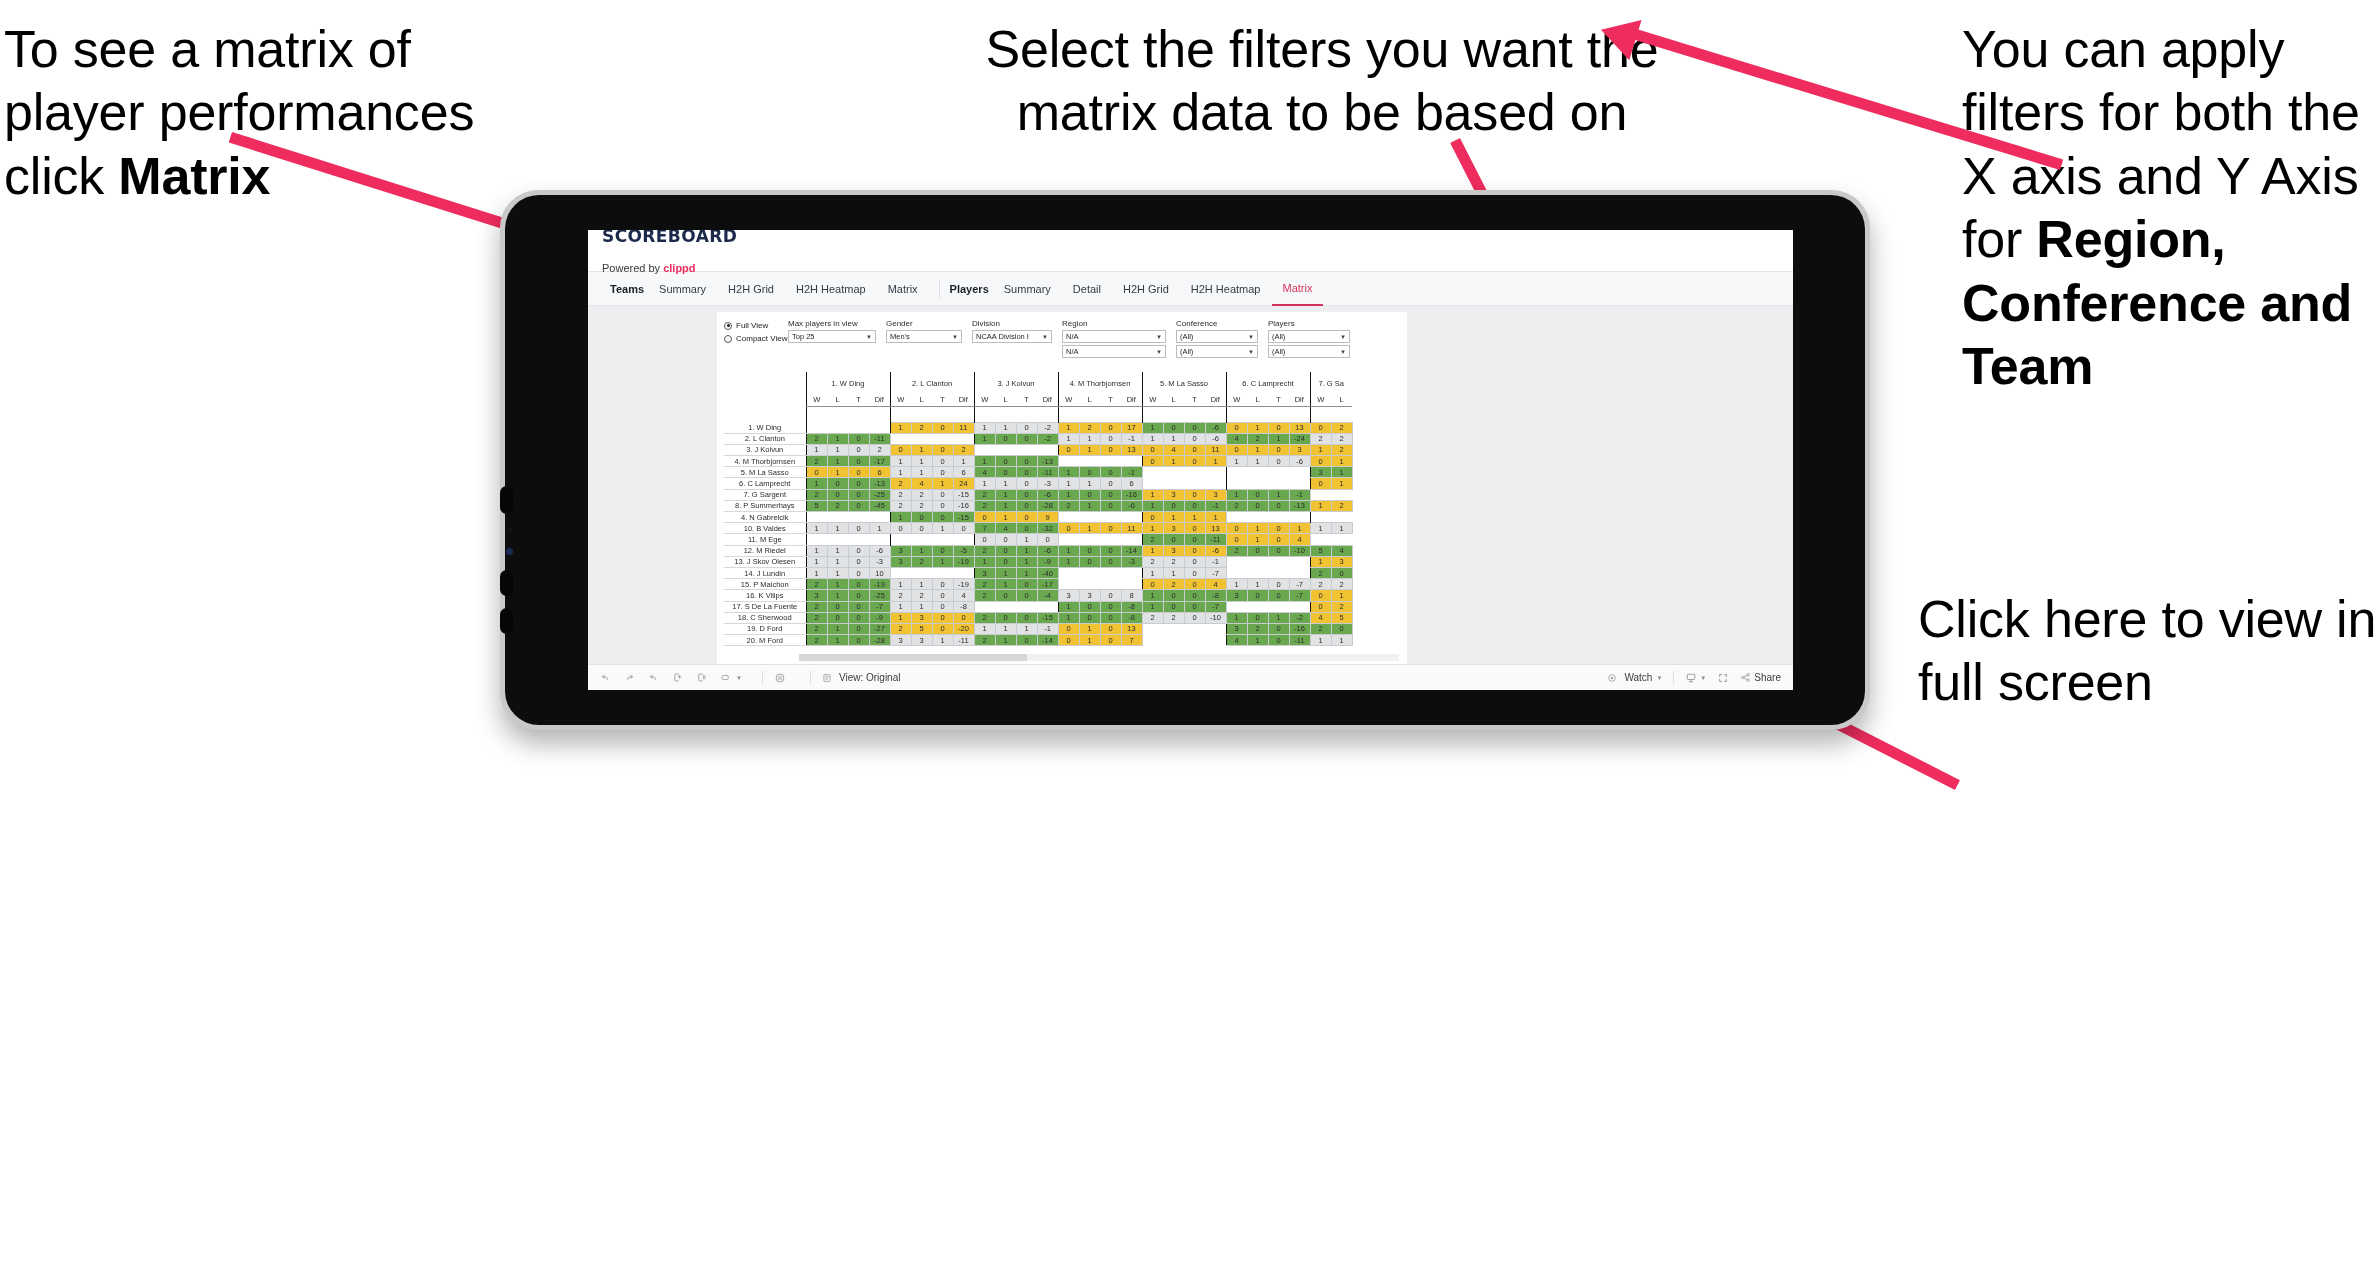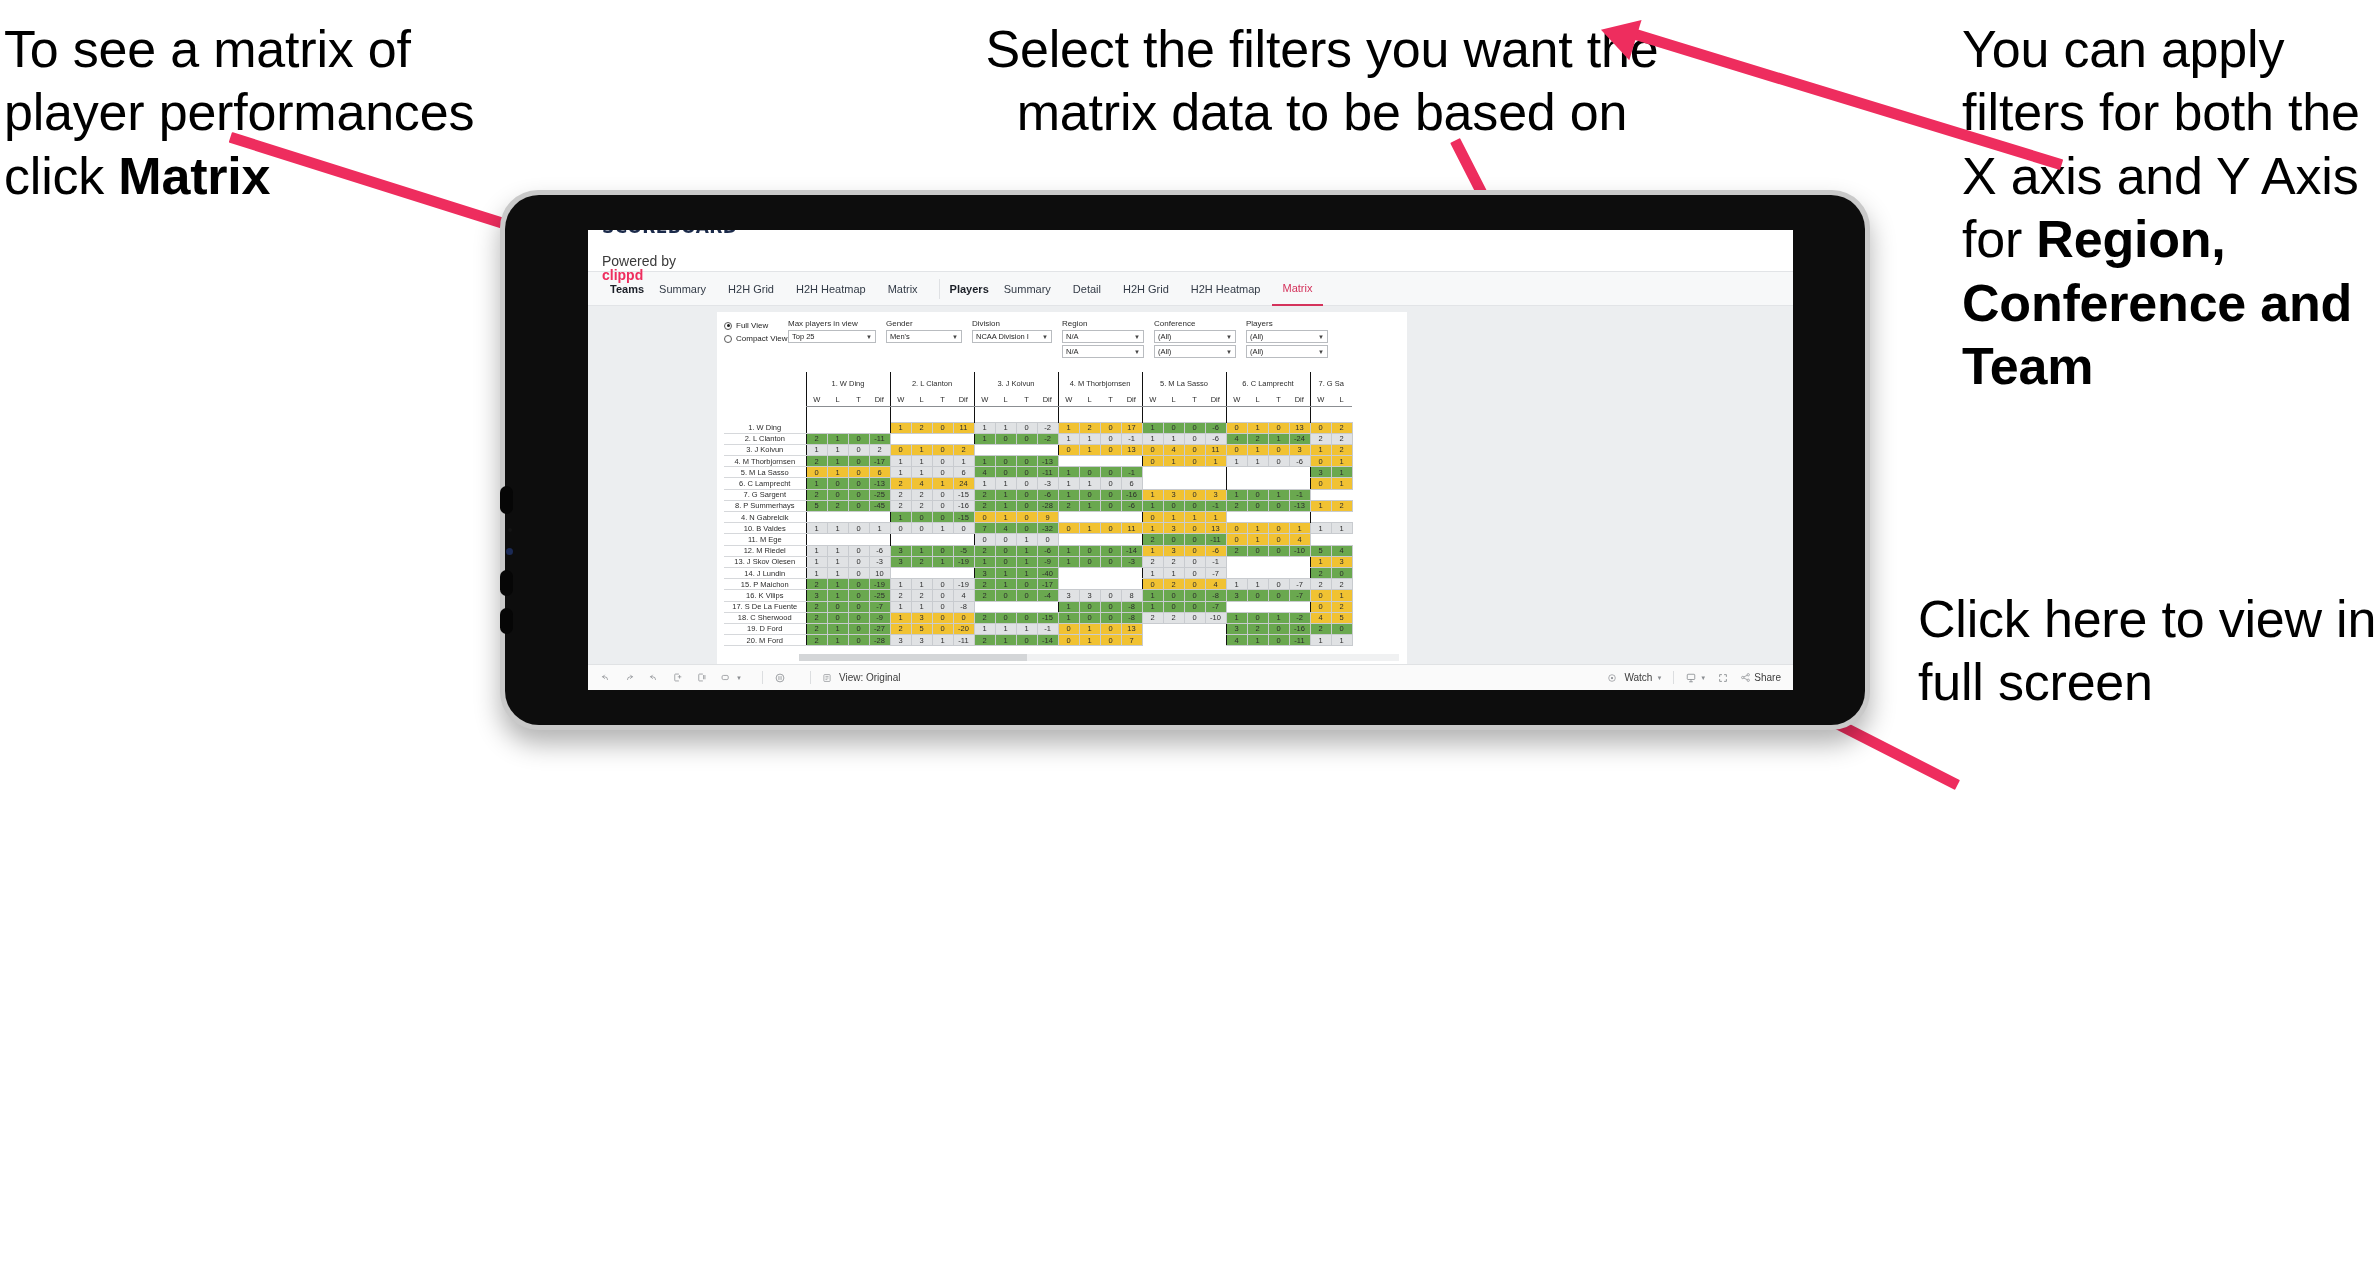--- a/index.html
+++ b/index.html
@@ -31,21 +31,21 @@
   .dot{position:absolute;left:8px;width:4px;height:4px;border-radius:50%;background:#141414;}
 
   #screen{position:absolute;left:88px;top:40px;width:1205px;height:460px;background:#eceef0;overflow:hidden;}
 
   
   .topbar{height:42px;background:#fff;display:flex;align-items:center;
           border-bottom:1px solid #e2e4e7;padding-left:14px;box-sizing:border-box;}
   .logo{display:flex;flex-direction:column;justify-content:center;width:112px;}
   .logo-main{font-family:"DejaVu Sans",sans-serif;font-weight:700;font-size:17px;color:#1b2a4a;
              letter-spacing:0.4px;line-height:1;}
-  .logo-sub{font-size:14px;color:#3a3a3a;margin-top:18px;line-height:1;}
+  .logo-sub{font-size:11px;color:#3a3a3a;margin-top:18px;line-height:1;}
   .logo-sub .brand{color:#ee2d5e;font-weight:700;}
   .topnav{display:flex;align-items:center;height:100%;}
   .topnav .it{font-size:12px;color:#2d3340;padding:0 17px;height:100%;display:flex;align-items:center;
               letter-spacing:.2px;}
   .topnav .it.active{border-bottom:3px solid #c32a4e;}
 
   .subbar{height:34px;background:#f7f8f9;display:flex;align-items:center;
           border-bottom:1px solid #e2e4e7;padding-left:22px;box-sizing:border-box;}
   .subbar .grp{display:flex;align-items:center;height:100%;}
   .subbar .hd{font-size:11px;font-weight:700;color:#1b1f27;padding-right:4px;}
@@ -206,21 +206,21 @@
           </div>
 
           <div class="fcol" style="width:80px;">
             <div class="flabel">Division</div>
             <div class="fsel">
               <span class="cap">NCAA Division I</span>
               <span class="car">▼</span>
             </div>
           </div>
 
-          <div class="fcol" style="width:82px;">
+          <div class="fcol" style="width:104px;">
             <div class="flabel">Region</div>
             <div class="fsel">
               <span class="cap">N/A</span>
               <span class="car">▼</span>
             </div>
             <div class="fsel">
               <span class="cap">N/A</span>
               <span class="car">▼</span>
             </div>
           </div>

